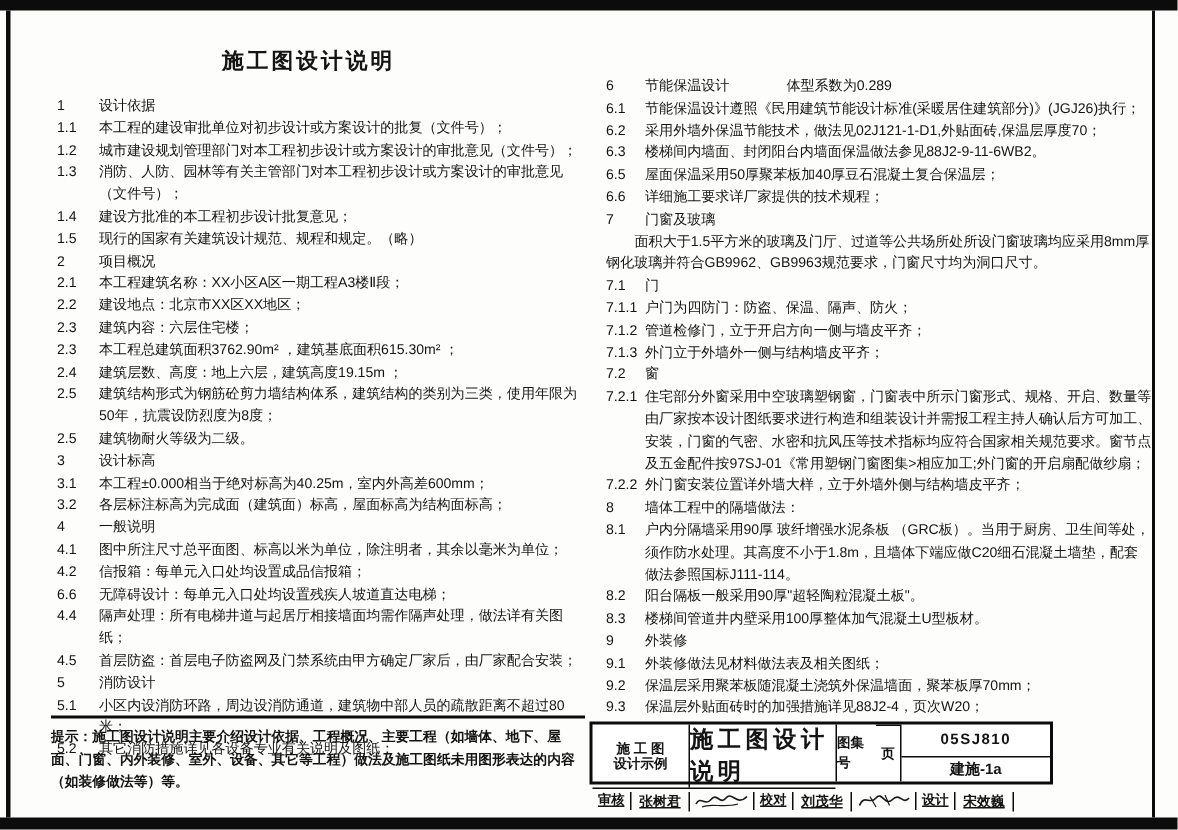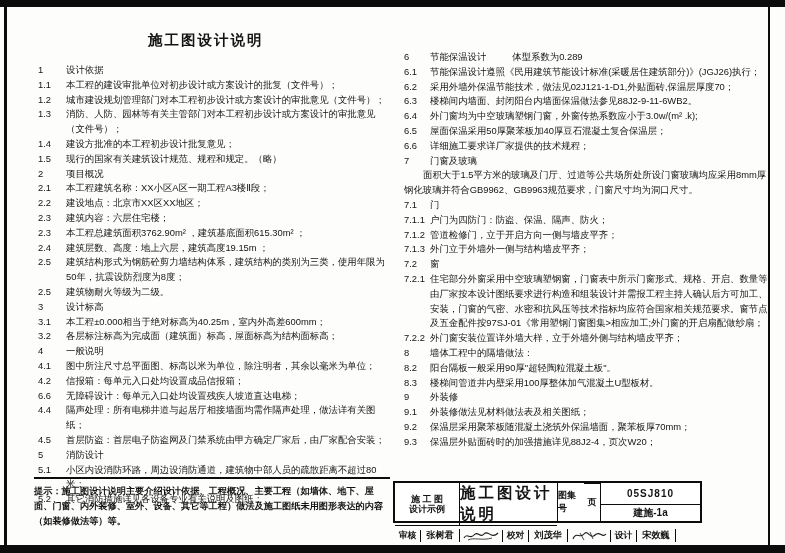--- a/index.html
+++ b/index.html
@@ -19,21 +19,21 @@
     font-size:14.5px;font-weight:700;letter-spacing:2px;
   }
 
   .col{position:absolute;font-size:9.4px;line-height:14.8px;}
   .col-left{left:38px;top:63px;width:354px;}
   .col-right{left:404px;top:50px;width:364px;}
   .item{display:flex;align-items:flex-start;}
   .item .num{flex:0 0 auto;min-width:25px;padding-right:3px;}
   .col-right .item .num{min-width:23px;}
   .item .txt{flex:1 1 auto;}
-  .item .tail{margin-left:26px;}
+  .item .tail{margin-left:38px;}
   .item.para{display:block;text-indent:19px;}
 
   .note-box{
     position:absolute;left:34px;top:477px;width:356px;
     border-top:2px solid #0c0c0c;padding-top:5px;
     font-size:9.2px;line-height:15px;font-weight:600;
   }
 
   
   .tblock{
@@ -47,21 +47,21 @@
     flex:0 0 64px;border-right:1.5px solid #0c0c0c;
     display:flex;flex-direction:column;justify-content:center;align-items:center;
     font-size:9px;line-height:10.5px;
   }
   .tb-doctitle{
     flex:1 1 auto;display:flex;align-items:center;justify-content:center;
     font-size:15.5px;letter-spacing:3px;
   }
   .tb-r2{
     flex:0 0 16px;border-top:1.5px solid #0c0c0c;
-    display:flex;align-items:flex-end;font-size:8.8px;
+    display:flex;align-items:center;font-size:8.8px;text-decoration:underline;
   }
   .tb-r2>span{display:flex;align-items:center;justify-content:center;border-right:1px solid #0c0c0c;overflow:hidden;}
   .tb-r2 .lab{flex:0 0 25px;}
   .tb-r2 .name{flex:0 0 38px;font-size:9.2px;}
   .tb-r2 .sig{flex:0 0 42px;}
   .tb-r2 .sig.last{flex:1 1 auto;border-right:none;}
   .tb-col2{flex:0 0 42px;border-left:1.5px solid #0c0c0c;display:flex;flex-direction:row;}
   .tb-col3{flex:0 0 99px;border-left:1px solid #0c0c0c;display:flex;flex-direction:column;}
   .tb-col2>div,.tb-col3>div{display:flex;align-items:center;justify-content:center;}
   .c2a,.c3a{flex:1 1 auto;font-size:9px;}
@@ -197,24 +197,20 @@
     </div>
     <div class="item">
       <span class="num">6.2</span>
       <span class="txt">采用外墙外保温节能技术，做法见02J121-1-D1,外贴面砖,保温层厚度70；</span>
     </div>
     <div class="item">
       <span class="num">6.3</span>
       <span class="txt">楼梯间内墙面、封闭阳台内墙面保温做法参见88J2-9-11-6WB2。</span>
     </div>
     <div class="item">
-      <span class="num">6.4</span>
-      <span class="txt">外门窗均为中空玻璃塑钢门窗，外窗传热系数应小于3.0w/(m² .k);</span>
-    </div>
-    <div class="item">
       <span class="num">6.5</span>
       <span class="txt">屋面保温采用50厚聚苯板加40厚豆石混凝土复合保温层；</span>
     </div>
     <div class="item">
       <span class="num">6.6</span>
       <span class="txt">详细施工要求详厂家提供的技术规程；</span>
     </div>
     <div class="item">
       <span class="num">7</span>
       <span class="txt">门窗及玻璃</span>
@@ -244,20 +240,24 @@
       <span class="num">7.2.1</span>
       <span class="txt">住宅部分外窗采用中空玻璃塑钢窗，门窗表中所示门窗形式、规格、开启、数量等由厂家按本设计图纸要求进行构造和组装设计并需报工程主持人确认后方可加工、安装，门窗的气密、水密和抗风压等技术指标均应符合国家相关规范要求。窗节点及五金配件按97SJ-01《常用塑钢门窗图集&gt;相应加工;外门窗的开启扇配做纱扇；</span>
     </div>
     <div class="item">
       <span class="num">7.2.2</span>
       <span class="txt">外门窗安装位置详外墙大样，立于外墙外侧与结构墙皮平齐；</span>
     </div>
     <div class="item">
       <span class="num">8</span>
       <span class="txt">墙体工程中的隔墙做法：</span>
+    </div>
+    <div class="item">
+      <span class="num">8.1</span>
+      <span class="txt">户内分隔墙采用90厚 玻纤增强水泥条板 （GRC板）。当用于厨房、卫生间等处，须作防水处理。其高度不小于1.8m，且墙体下端应做C20细石混凝土墙垫，配套做法参照国标J111-114。</span>
     </div>
     <div class="item">
       <span class="num">8.2</span>
       <span class="txt">阳台隔板一般采用90厚"超轻陶粒混凝土板"。</span>
     </div>
     <div class="item">
       <span class="num">8.3</span>
       <span class="txt">楼梯间管道井内壁采用100厚整体加气混凝土U型板材。</span>
     </div>
     <div class="item">

